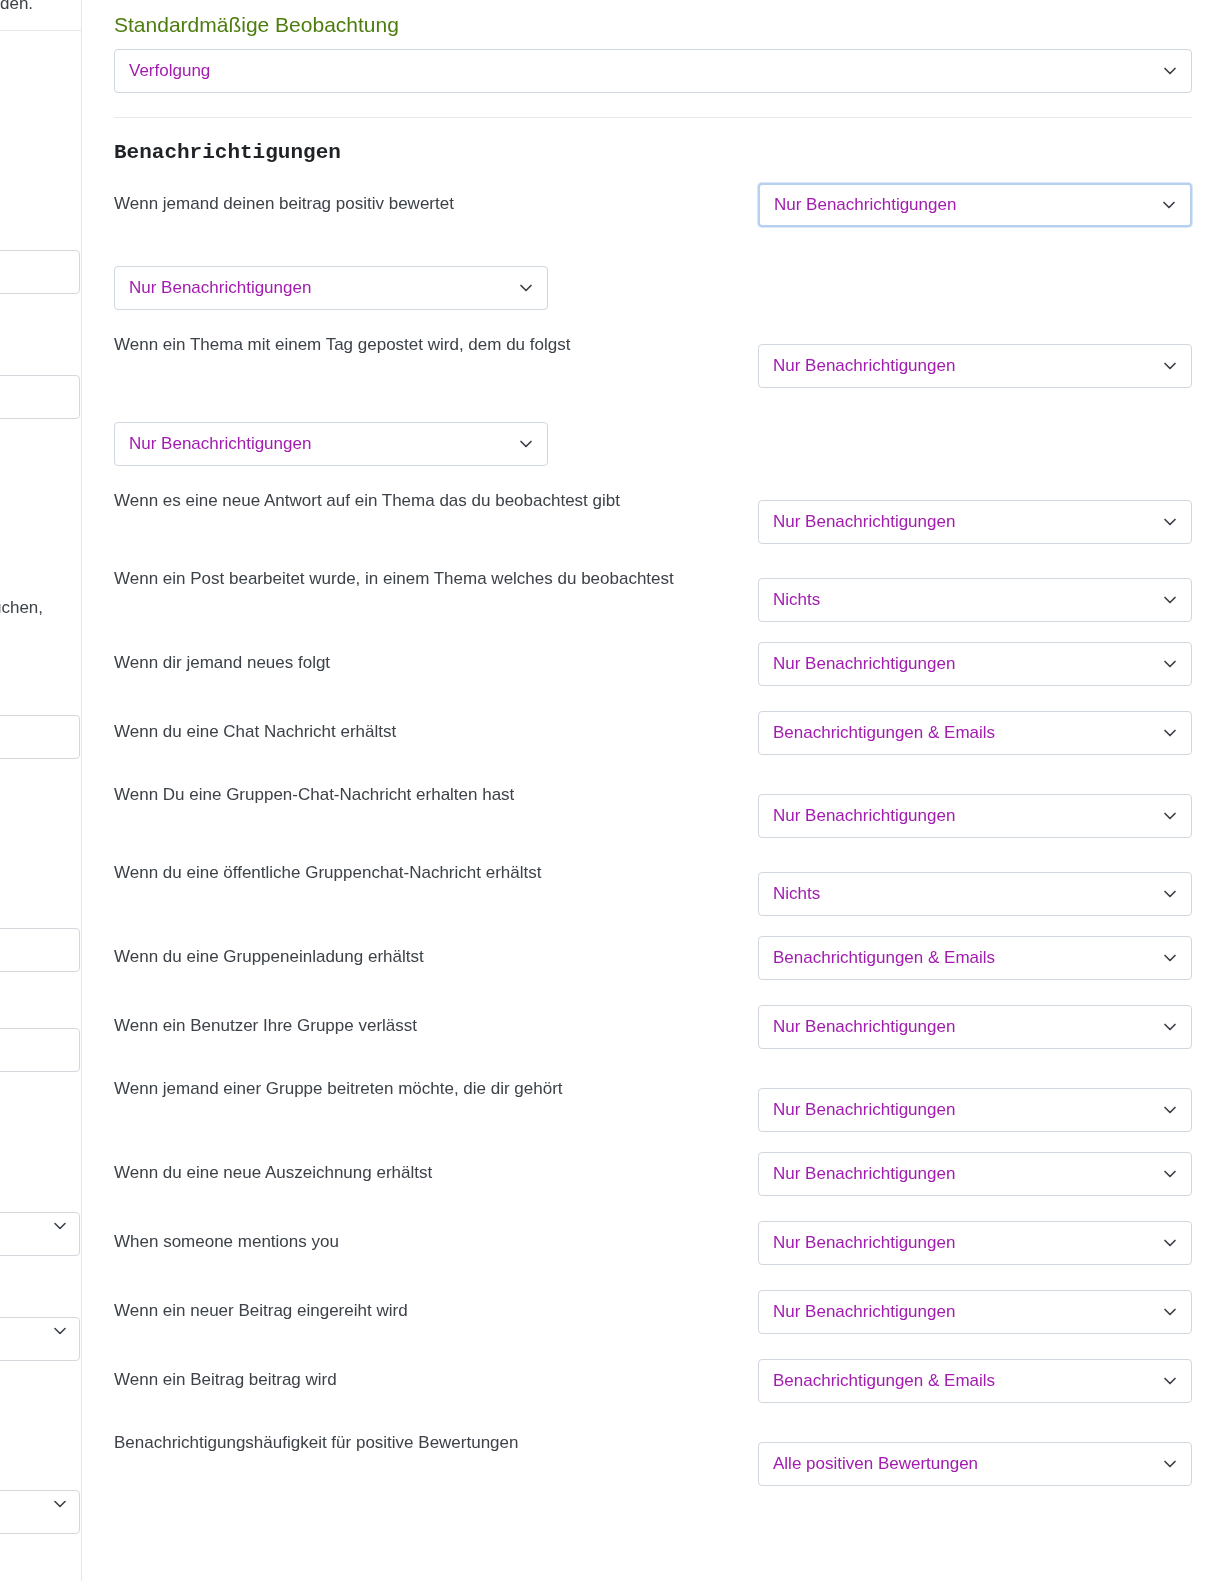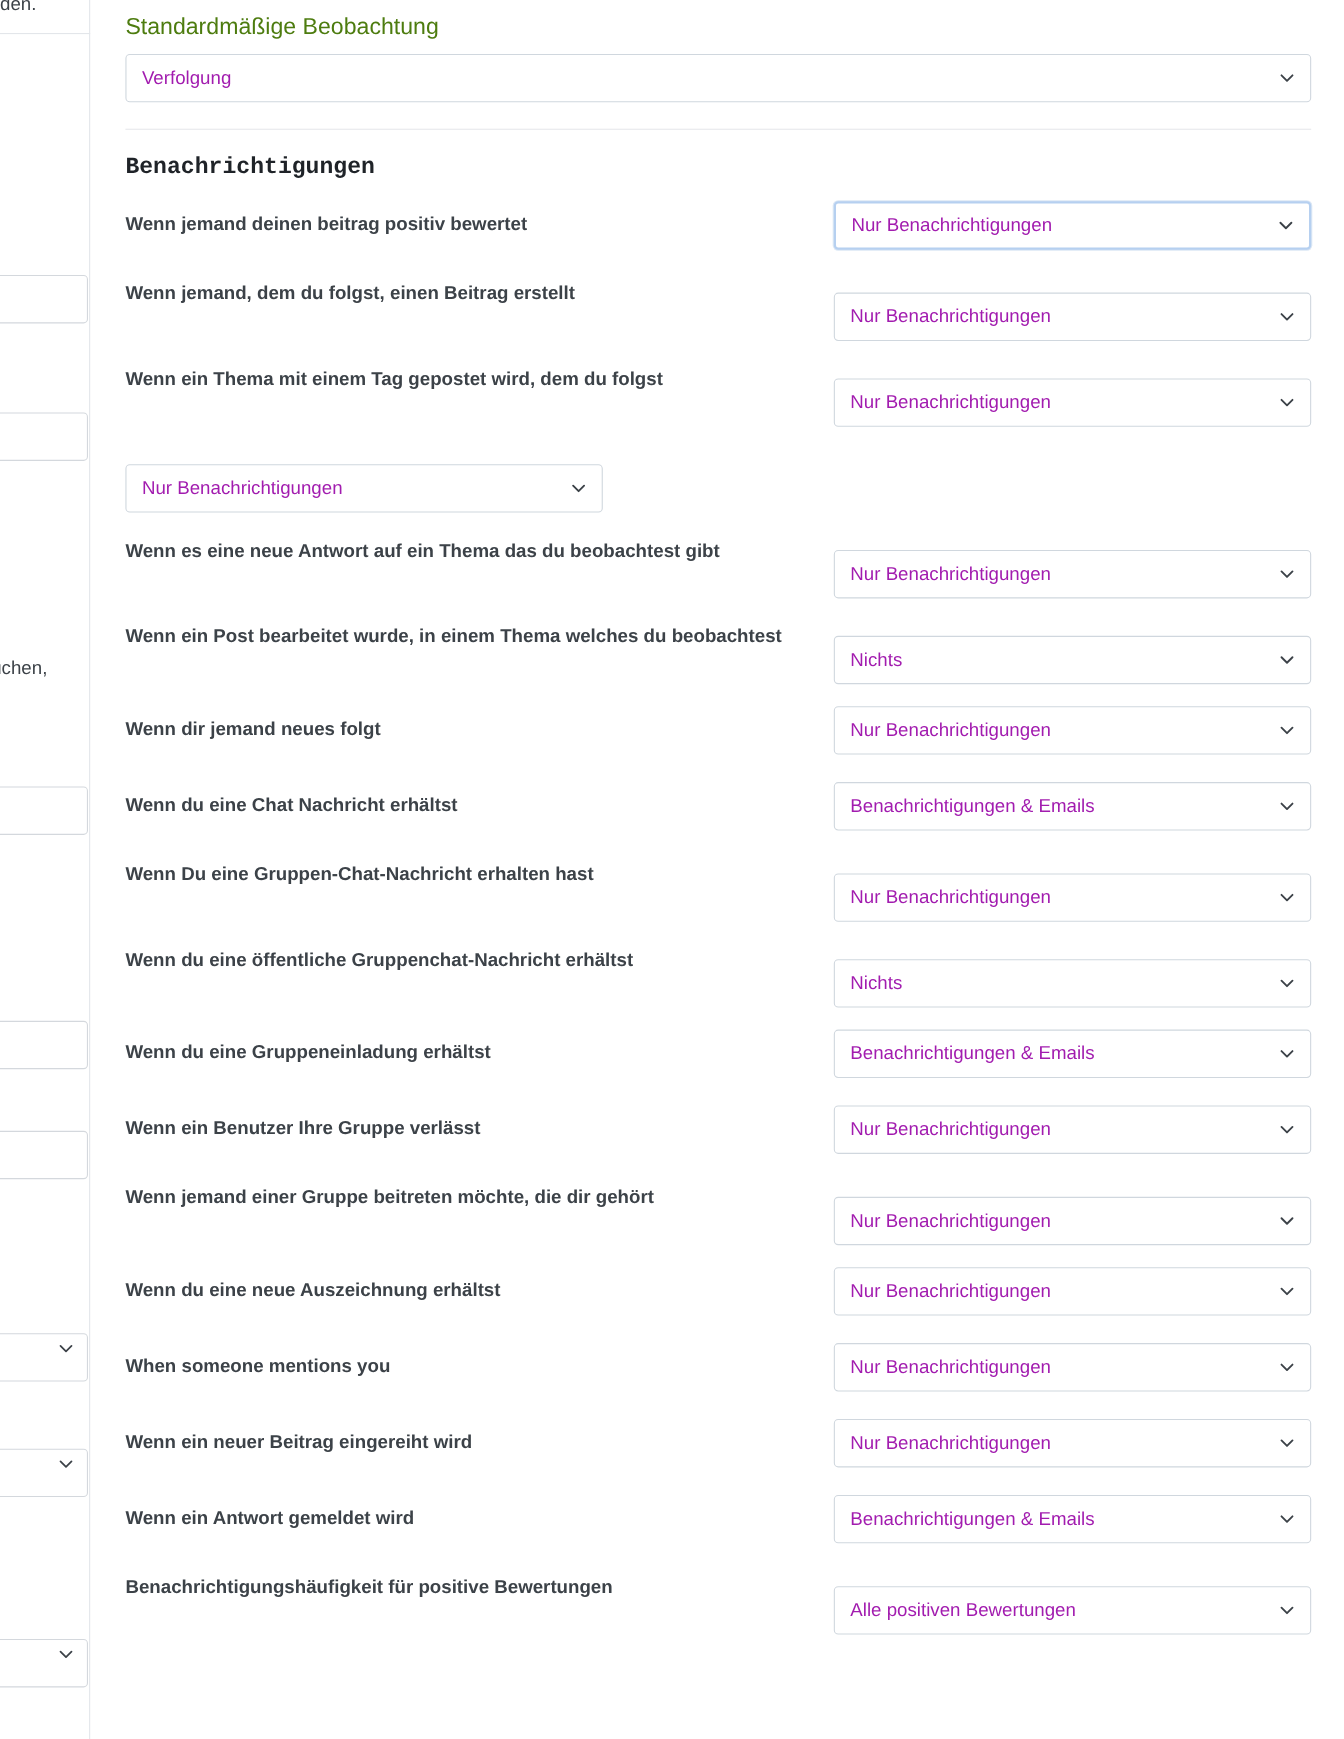--- a/index.html
+++ b/index.html
@@ -156,21 +156,20 @@
     min-height: 69px;
   }
   .row .label {
     width: 650px;
     padding-right: 16px;
     box-sizing: border-box;
     font-size: 17px;
     color: #3c4248;
     line-height: 1.5;
     padding-top: 8px;
-    font-weight: bold;
   }
   .row .ctl {
     width: 434px;
     flex: none;
   }
   .row .ctl .select-box {
     width: 434px;
   }
   .row.two-line { min-height: 78px; }
   .row.two-line .ctl .select-box { margin-top: 14px; }
@@ -242,21 +241,20 @@
             <span>Nur Benachrichtigungen</span>
             <span class="chev">
               <svg width="18" height="18" viewBox="0 0 18 18">
                 <path d="M4 6.5 L9 11.5 L14 6.5" fill="none" stroke="#3c4248" stroke-width="1.7" stroke-linecap="round" stroke-linejoin="round"></path>
               </svg>
             </span>
           </div>
         </div>
       </div>
       <div class="row two-line">
-        <div class="label">Wenn jemand, dem du folgst, einen Beitrag erstellt</div>
         <div class="ctl">
           <div class="select-box">
             <span>Nur Benachrichtigungen</span>
             <span class="chev">
               <svg width="18" height="18" viewBox="0 0 18 18">
                 <path d="M4 6.5 L9 11.5 L14 6.5" fill="none" stroke="#3c4248" stroke-width="1.7" stroke-linecap="round" stroke-linejoin="round"></path>
               </svg>
             </span>
           </div>
         </div>
@@ -436,21 +434,21 @@
             <span>Nur Benachrichtigungen</span>
             <span class="chev">
               <svg width="18" height="18" viewBox="0 0 18 18">
                 <path d="M4 6.5 L9 11.5 L14 6.5" fill="none" stroke="#3c4248" stroke-width="1.7" stroke-linecap="round" stroke-linejoin="round"></path>
               </svg>
             </span>
           </div>
         </div>
       </div>
       <div class="row">
-        <div class="label">Wenn ein Antwort gemeldet wird</div>
+        <div class="label">Wenn ein Beitrag beitrag wird</div>
         <div class="ctl">
           <div class="select-box">
             <span>Benachrichtigungen &amp; Emails</span>
             <span class="chev">
               <svg width="18" height="18" viewBox="0 0 18 18">
                 <path d="M4 6.5 L9 11.5 L14 6.5" fill="none" stroke="#3c4248" stroke-width="1.7" stroke-linecap="round" stroke-linejoin="round"></path>
               </svg>
             </span>
           </div>
         </div>

